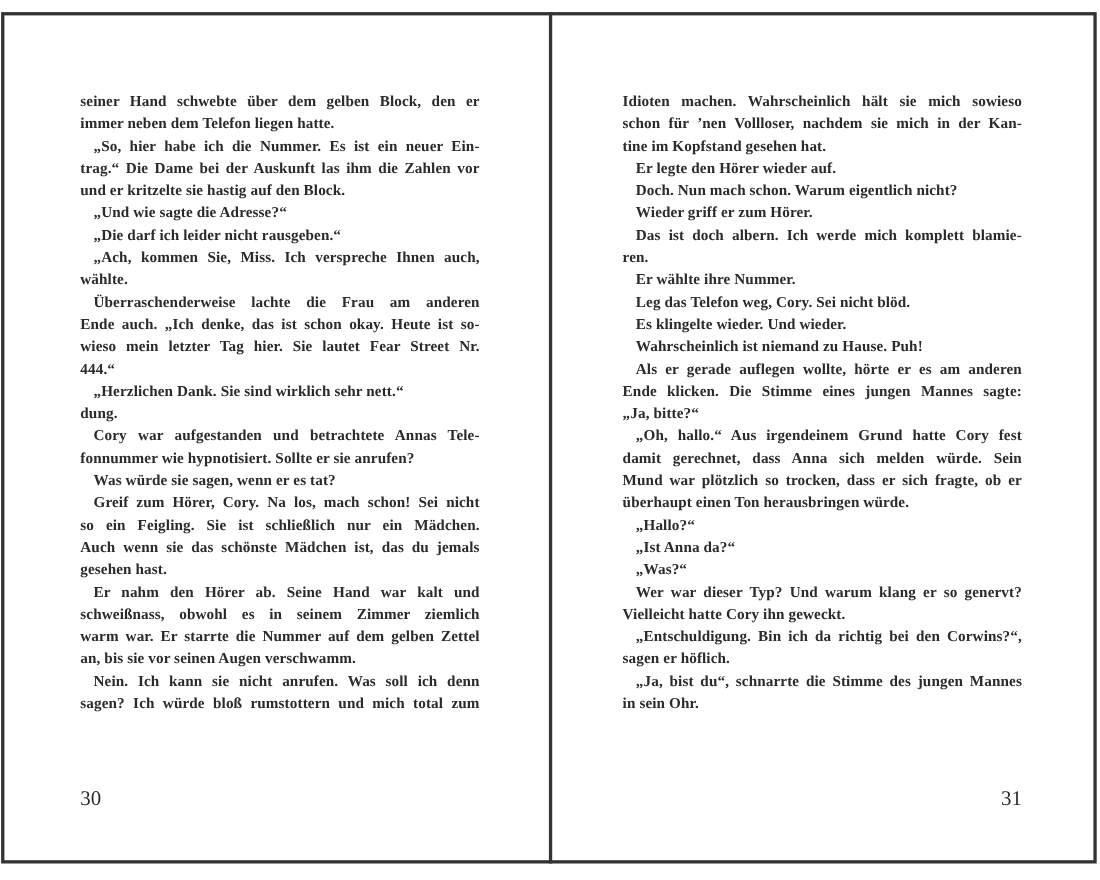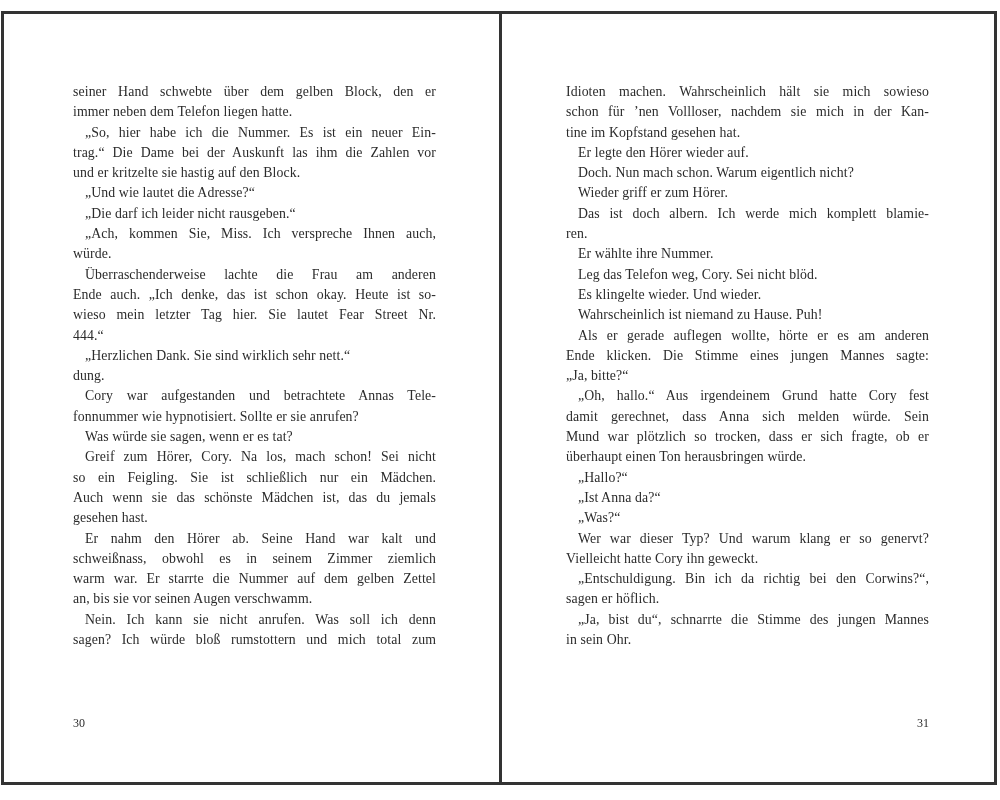--- a/index.html
+++ b/index.html
@@ -33,53 +33,54 @@
     background: var(--frame-color, #333333);
   }
   .page-text {
     position: absolute;
     top: 82px;
     width: 363px;
     font-size: 13.8px;
     line-height: 20.3px;
     color: var(--text-color, #2b2b2b);
     letter-spacing: 0.1px;
+    font-weight: bold;
   }
   .page-text.left  { left: 73px; }
   .page-text.right { left: 566px; }
   .line { text-align: left; white-space: normal; }
   .line.just { text-align: justify; text-align-last: justify; }
   .line.ind  { text-indent: 12px; }
   .page-number {
     position: absolute;
     top: 716px;
-    font-size: 12px;
+    font-size: 19px;
     color: var(--text-color, #2b2b2b);
   }
   .page-number.left  { left: 73px; }
   .page-number.right { left: 566px; width: 363px; text-align: right; }
 </style>
 </head>
 <body style="background: rgb(255, 255, 255);">
 
 <div class="stage">
   <div class="page-frame"></div>
   <div class="page-divider"></div>
 
   <div>
     <div class="page-text left">
         <div class="line just">seiner Hand schwebte über dem gelben Block, den er</div>
         <div class="line">immer neben dem Telefon liegen hatte.</div>
         <div class="line just ind">„So, hier habe ich die Nummer. Es ist ein neuer Ein-</div>
         <div class="line just">trag.“ Die Dame bei der Auskunft las ihm die Zahlen vor</div>
         <div class="line">und er kritzelte sie hastig auf den Block.</div>
-        <div class="line ind">„Und wie lautet die Adresse?“</div>
+        <div class="line ind">„Und wie sagte die Adresse?“</div>
         <div class="line ind">„Die darf ich leider nicht rausgeben.“</div>
         <div class="line just ind">„Ach, kommen Sie, Miss. Ich verspreche Ihnen auch,</div>
-        <div class="line">würde.</div>
+        <div class="line">wählte.</div>
         <div class="line just ind">Überraschenderweise lachte die Frau am anderen</div>
         <div class="line just">Ende auch. „Ich denke, das ist schon okay. Heute ist so-</div>
         <div class="line just">wieso mein letzter Tag hier. Sie lautet Fear Street Nr.</div>
         <div class="line">444.“</div>
         <div class="line ind">„Herzlichen Dank. Sie sind wirklich sehr nett.“</div>
         <div class="line">dung.</div>
         <div class="line just ind">Cory war aufgestanden und betrachtete Annas Tele-</div>
         <div class="line">fonnummer wie hypnotisiert. Sollte er sie anrufen?</div>
         <div class="line ind">Was würde sie sagen, wenn er es tat?</div>
         <div class="line just ind">Greif zum Hörer, Cory. Na los, mach schon! Sei nicht</div>

